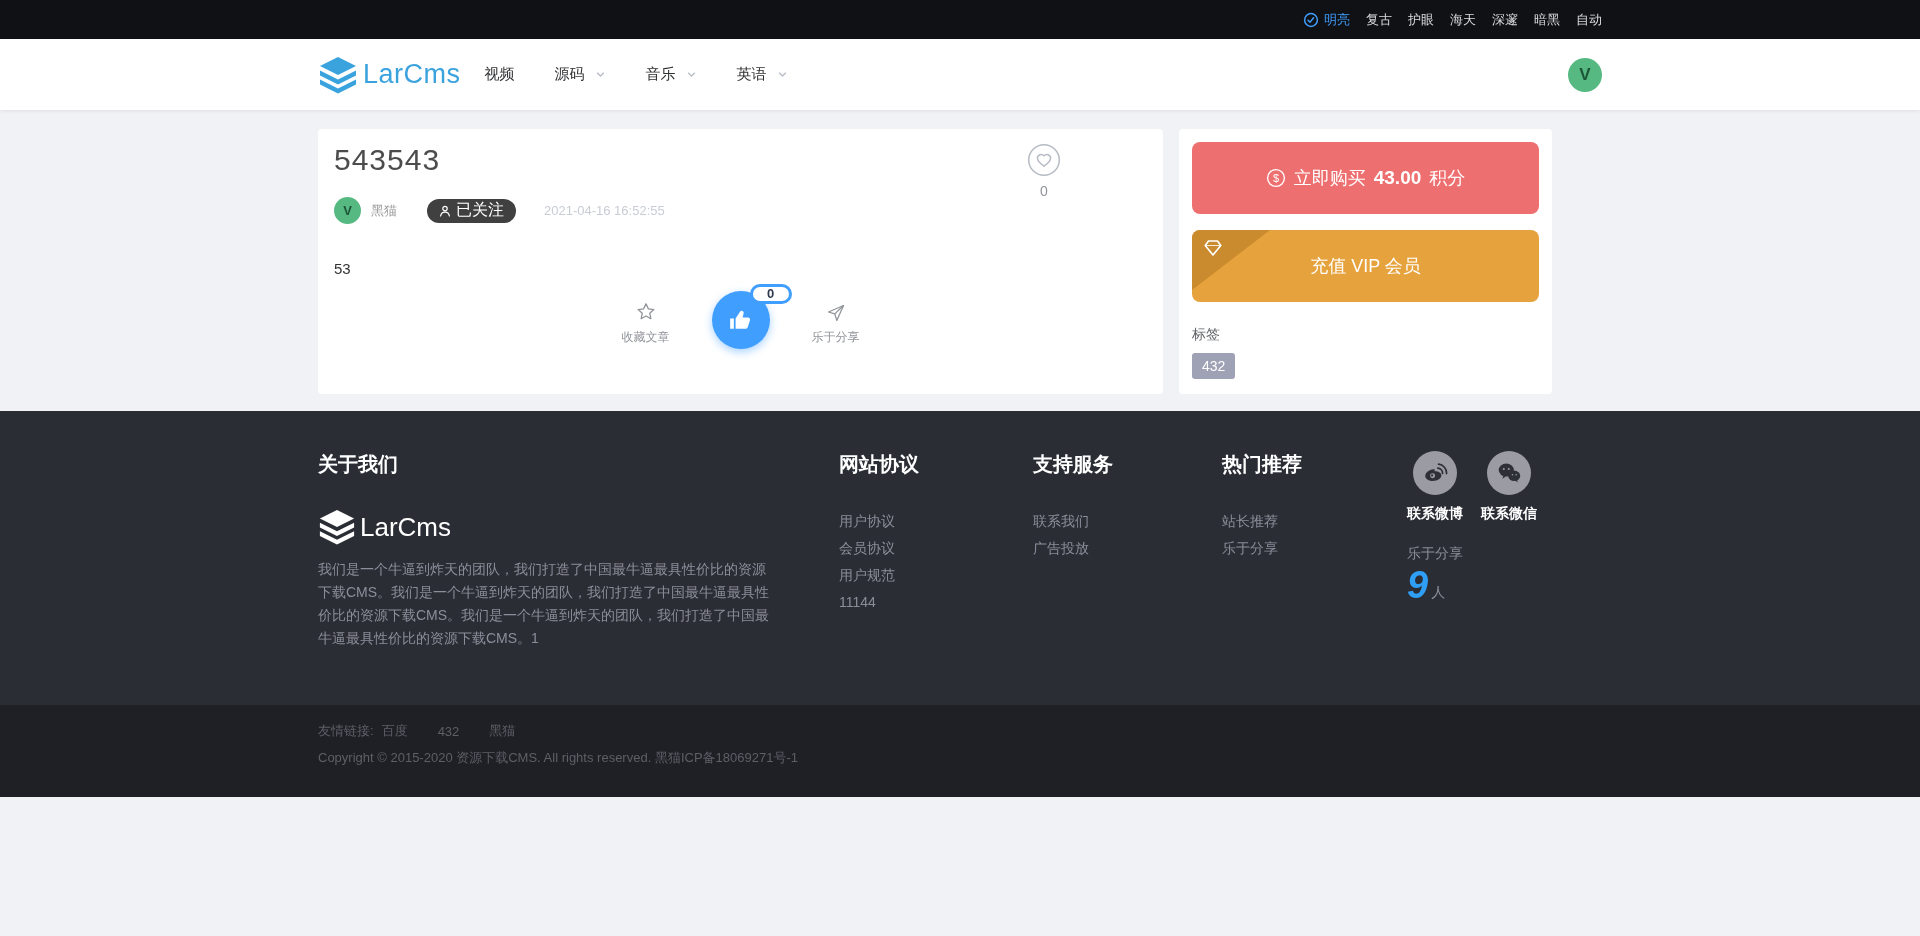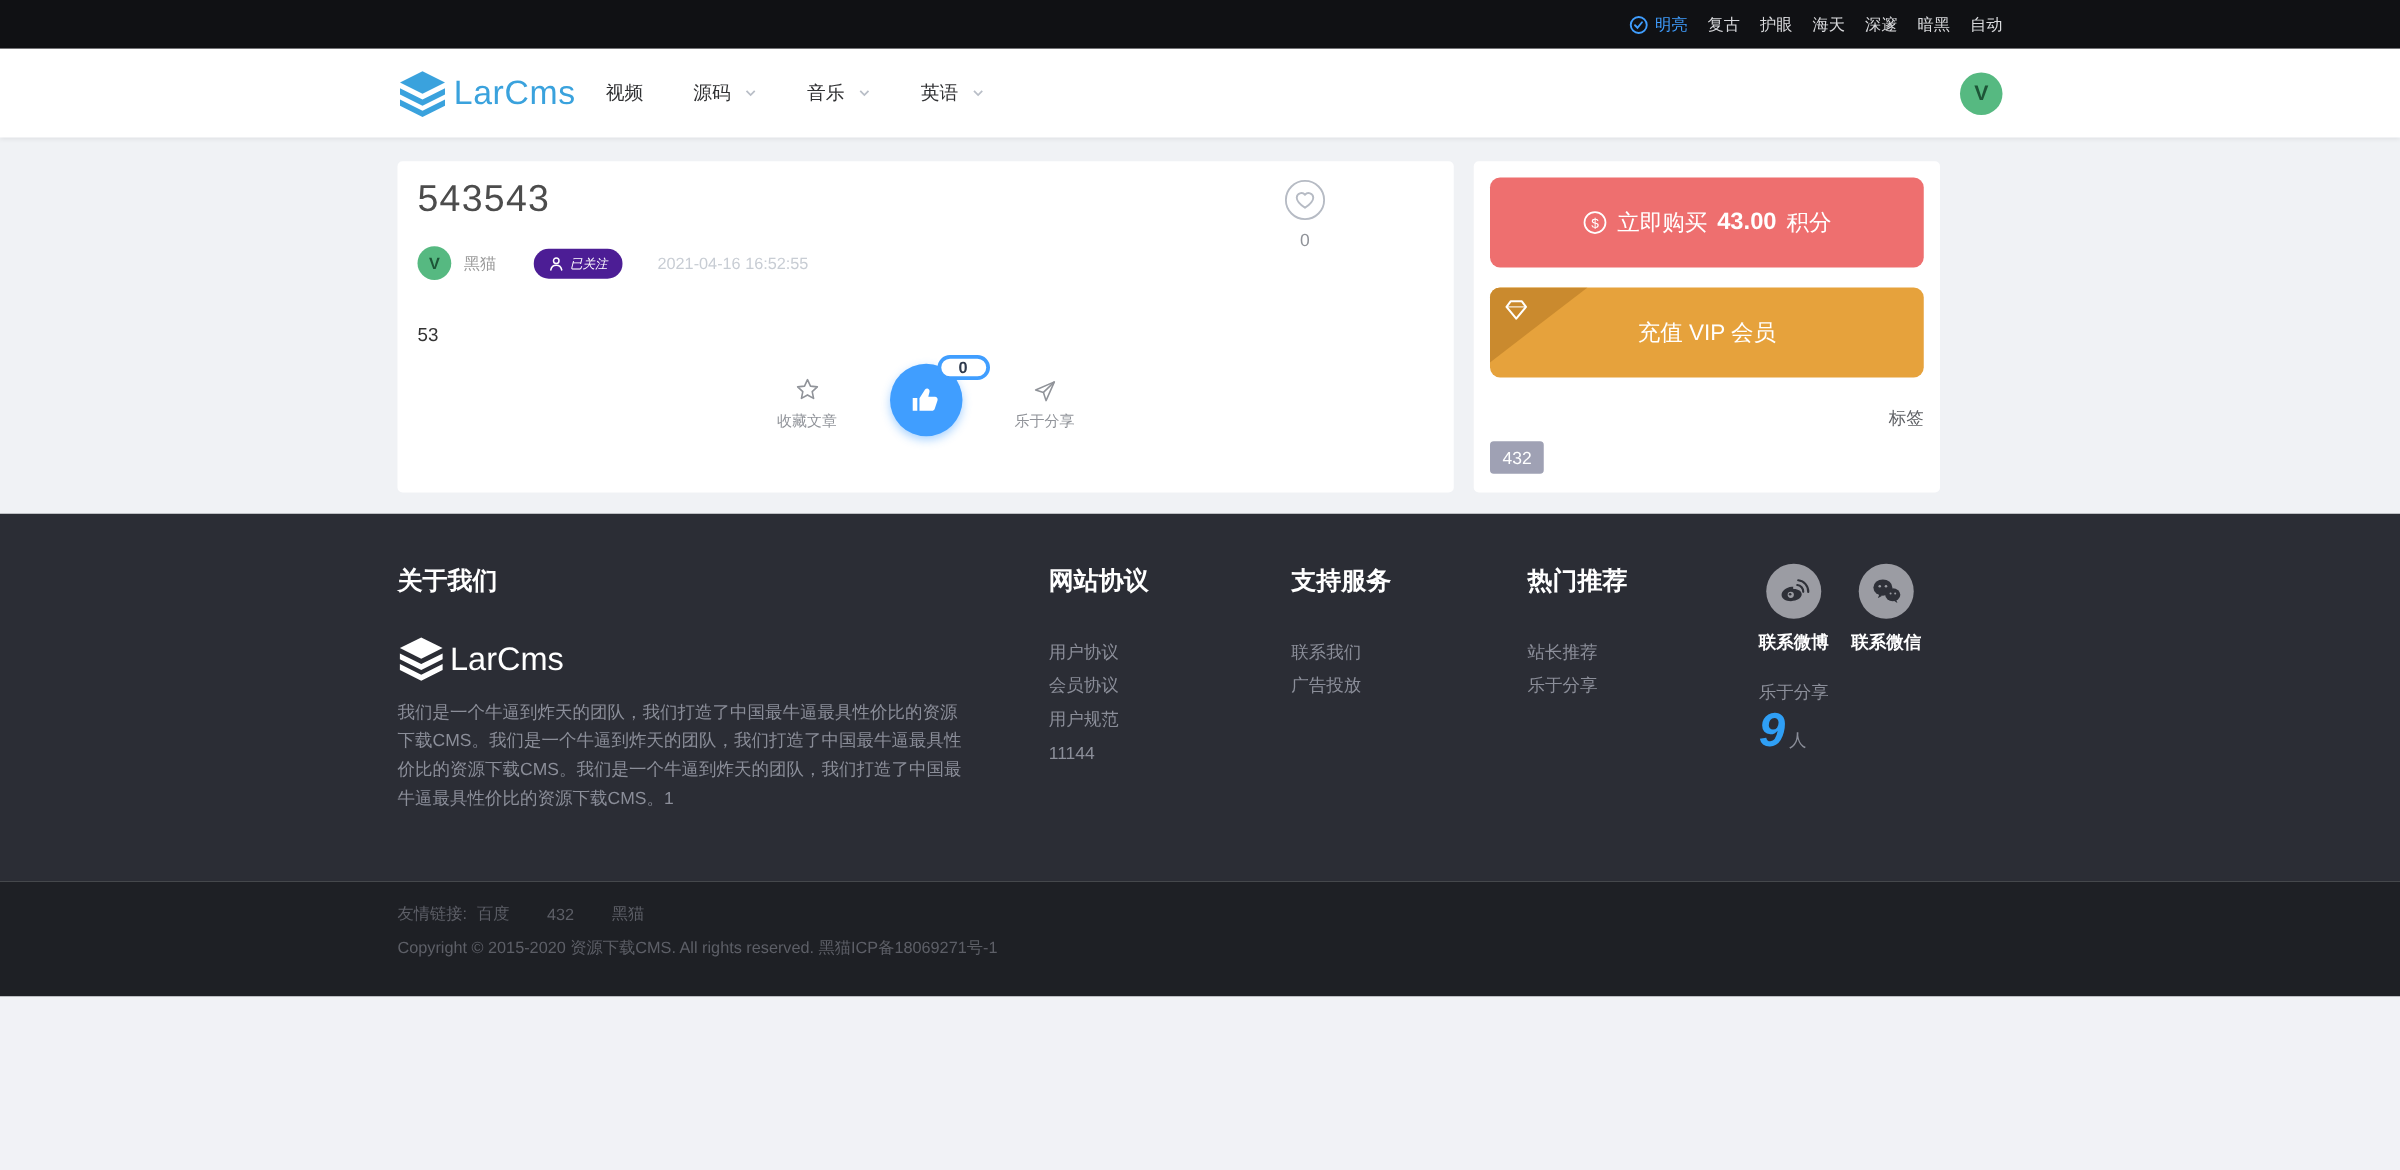--- a/index.html
+++ b/index.html
@@ -35,22 +35,22 @@
 
   .article-card { width:845px; height:265px; padding:14px 16px; position:relative; }
   .article-title { margin:0; font-size:30px; font-weight:300; color:#4c4c4c; letter-spacing:1px; }
   .heart-widget { position:absolute; top:14px; right:100px; width:38px; text-align:center; cursor:pointer; }
   .heart-count { margin-top:2px; font-size:14px; color:#909399; }
 
   .author-row { margin-top:20px; display:flex; align-items:center; }
   .author-avatar { width:27px; height:27px; border-radius:50%; background:#56b981; color:#1d5537;
     font-size:13px; font-weight:bold; display:flex; align-items:center; justify-content:center; }
   .author-name { margin-left:10px; font-size:13px; color:#999; }
-  .follow-badge { margin-left:30px; background:#4c1d95; color:#fff; font-size:10px; height:24px; padding:0 12px;
-    border-radius:12px; display:inline-flex; align-items:center; gap:5px; cursor:pointer;font-style:italic; }
+  .follow-badge { margin-left:30px; background:#404040; color:#fff; font-size:16px; height:24px; padding:0 12px;
+    border-radius:12px; display:inline-flex; align-items:center; gap:5px; cursor:pointer; }
   .article-date { margin-left:28px; font-size:13px; color:#c8cdd4; }
 
   .article-content { margin-top:36px; font-size:15px; color:#333; }
 
   .actions { margin-top:14px; display:flex; justify-content:center; align-items:flex-end; gap:34px; }
   .action { display:flex; flex-direction:column; align-items:center; gap:6px; width:64px;
     color:#909399; font-size:12px; cursor:pointer; padding-bottom:3px; }
   .like-wrap { position:relative; width:58px; height:58px; cursor:pointer; }
   .like-btn { width:58px; height:58px; border-radius:50%; background:#409eff;
     display:flex; align-items:center; justify-content:center; box-shadow:0 3px 8px rgba(64,158,255,.45); }
@@ -63,21 +63,21 @@
   .buy-btn { width:100%; height:72px; border:none; border-radius:8px; background:#ee6f6f; color:#fff;
     font-size:18px; display:flex; align-items:center; justify-content:center; gap:8px; cursor:pointer;
     font-family:inherit; }
   .buy-points { font-weight:bold; font-size:19px;text-align:center; }
   .vip-btn { position:relative; overflow:hidden; width:100%; height:72px; margin-top:16px; border:none;
     border-radius:8px; background:#e6a23c; color:#fff; font-size:18px; font-weight:500;
     display:flex; align-items:center; justify-content:center; cursor:pointer; font-family:inherit; }
   .vip-ribbon { position:absolute; top:0; left:0; width:0; height:0;
     border-top:60px solid #ca8a2e; border-right:78px solid transparent; }
   .vip-gem { position:absolute; top:9px; left:11px; }
-  .tags-title { margin-top:24px; font-size:14px; color:#606266;text-align:right; }
+  .tags-title { margin-top:24px; font-size:14px; color:#606266; }
   .tag-chip { display:inline-block; margin-top:9px; background:#9fa1b4; color:#fff; font-size:14px;
     padding:5px 10px; border-radius:3px; cursor:pointer; }
 
   
   .footer { background:#2b2d35; height:294px; padding-top:40px; }
   .footer-grid { display:flex; }
   .f-title { margin:0 0 30px; font-size:20px; color:#fff; font-weight:bold; }
   .f-about { width:460px; }
   .f-logo { display:flex; align-items:center; margin-bottom:12px; }
   .f-logo-text { font-size:26px; color:#fff; margin-left:4px; }

